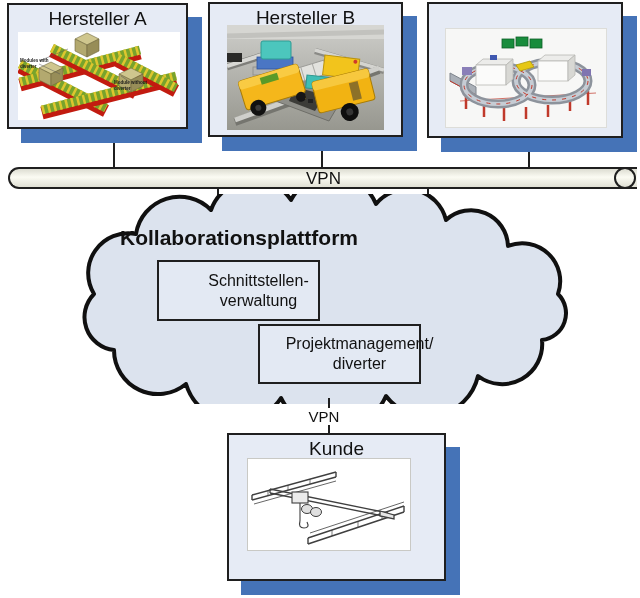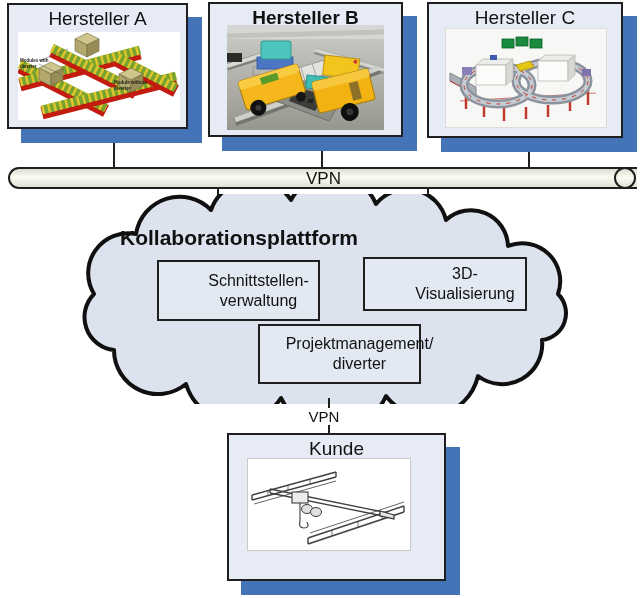--- a/index.html
+++ b/index.html
@@ -2,21 +2,21 @@
 <html><head>
 <meta charset="utf-8">
 <style>
   html,body{margin:0;padding:0;background:#fff;}
   .page{position:relative;width:640px;height:598px;background:#fff;overflow:hidden;
         font-family:"Liberation Sans",sans-serif;color:#111;}
   
   .panel{position:absolute;box-sizing:border-box;background:#e6ebf5;
          border:2px solid #1f1f1f;box-shadow:14px 14px 0 0 #4573b7;}
   .panel-a{left:7px;top:3px;width:181px;height:126px;}
-  .panel-b{left:208px;top:2px;width:195px;height:135px;font-weight:bold;}
+  .panel-b{left:208px;top:2px;width:195px;height:135px;}
   .panel-c{left:427px;top:2px;width:196px;height:136px;}
   .panel-kunde{left:227px;top:433px;width:219px;height:148px;}
   .panel-title{font-size:19px;text-align:center;margin-top:3px;line-height:22px;}
   .panel-img{position:absolute;background:#fff;overflow:hidden;}
   .img-a{left:9px;top:27px;width:162px;height:88px;}
   .img-b{left:17px;top:21px;width:157px;height:105px;background:#b9b9b5;}
   .img-c{left:16px;top:24px;width:160px;height:98px;background:#f7f7f6;border:1px solid #ddddd9;}
   .img-kunde{left:18px;top:23px;width:162px;height:91px;border:1px solid #c9c9c5;}
   .kunde-caption{position:absolute;left:0;top:116px;width:100%;text-align:center;font-size:19px;}
   
@@ -174,21 +174,20 @@
           <rect x="-28" y="-18" width="58" height="9" rx="3" fill="#f7c83e"></rect>
           <rect x="8" y="-8" width="9" height="18" fill="#3a3a3a" opacity="0.55"></rect>
           <circle cx="2" cy="20" r="9" fill="#0e0e0e"></circle>
           <circle cx="2" cy="20" r="3.5" fill="#343434"></circle>
         </g>
       </svg>
     </div>
   </div>
 
   <div class="panel panel-c">
-    <div class="panel-title">Hersteller C</div>
     <div class="panel-img img-c">
       <svg width="158" height="96" viewBox="0 0 158 96">
         <g stroke="#c0392b" stroke-width="2.5">
           <line x1="20" y1="66" x2="20" y2="80"></line>
             <line x1="38" y1="74" x2="38" y2="88"></line>
           <line x1="58" y1="78" x2="58" y2="92"></line>
             <line x1="80" y1="78" x2="80" y2="90"></line>
           <line x1="102" y1="76" x2="102" y2="88"></line>
             <line x1="124" y1="70" x2="124" y2="82"></line>
           <line x1="142" y1="62" x2="142" y2="76"></line>
@@ -242,21 +241,20 @@
   <svg class="cloud-svg" width="492" height="210" viewBox="0 0 492 210">
     <path d="M 18,100 A 40 40 0 0 1 60,40 A 44 44 0 0 1 135,16 A 45 45 0 0 1 215,6
          A 47 47 0 0 1 300,10 A 40 40 0 0 1 370,26 A 37 37 0 0 1 432,52
          A 38 38 0 0 1 482,100 A 27 27 0 0 1 466,146 A 40 40 0 0 1 402,182
          A 52 52 0 0 1 310,202 A 58 58 0 0 1 205,204 A 53 53 0 0 1 110,190
          A 44 44 0 0 1 38,156 A 33 33 0 0 1 18,100 Z" fill="#dce3ee" stroke="#101010" stroke-width="4" stroke-linejoin="round"></path>
   </svg>
   <div class="cloud-title">Kollaborationsplattform</div>
   <div class="service svc-1">Schnittstellen-
 verwaltung</div>
-  <div class="service svc-2">3D-Visualisierung</div>
   <div class="service svc-3">Projektmanagement/
 diverter</div>
 
   <div class="vline vl-kunde"></div>
   <div class="vpn-link-label">VPN</div>
 
   <div class="panel panel-kunde">
     <div class="panel-title">Kunde</div>
     <div class="panel-img img-kunde">
       <svg width="160" height="89" viewBox="0 0 160 89">

